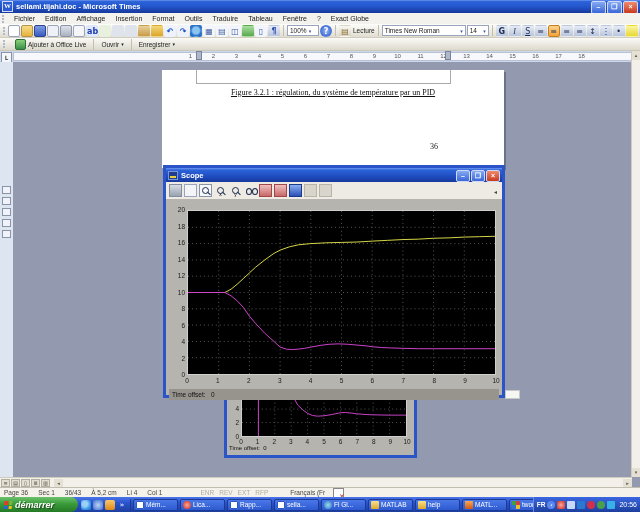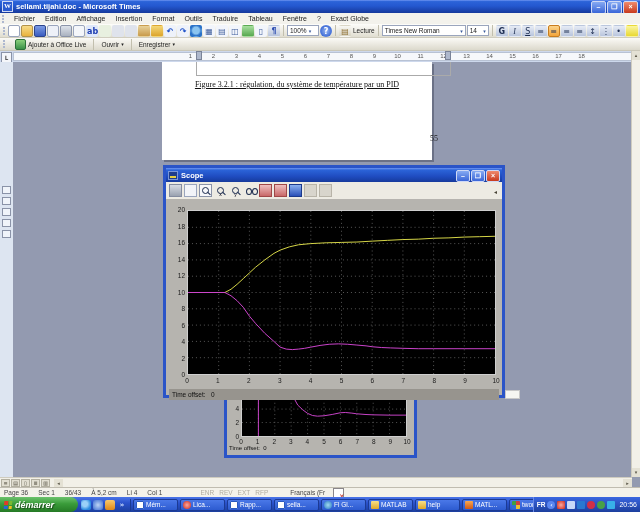--- a/index.html
+++ b/index.html
@@ -69,21 +69,21 @@
   .indent-marker{position:absolute;top:0;width:6px;height:9px;background:#aeb8cc;border:1px solid #7a8398;box-sizing:border-box;}
   
   .left-strip{left:0;top:62px;width:13px;height:415px;background:#dde5f1;}
   .margin-marker{position:absolute;left:2px;width:9px;height:8px;background:#f0f4fa;border:1px solid #8a93a8;box-sizing:border-box;}
   .vscroll{right:0;top:51px;width:8px;height:426px;background:#f2f0e8;border-left:1px solid #cfccc0;}
   .scrollarrow{position:absolute;left:0;width:8px;height:9px;font-size:5px;line-height:9px;text-align:center;color:#5a5648;background:#e4e1d4;}
   .hscroll{left:0;top:477px;width:632px;height:10px;background:#f2f0e8;border-top:1px solid #cfccc0;display:flex;align-items:center;}
   .viewbtn{width:9px;height:8px;margin-left:1px;background:#e2dfd2;border:1px solid #b2afa0;font:5px/7px "DejaVu Sans",sans-serif;
     text-align:center;color:#4a4638;box-sizing:border-box;}
   
-  .page{left:162px;top:62px;width:270px;height:98px;background:#fff;box-shadow:2px 2px 0 #6b7186;}
+  .page{left:162px;top:70px;width:342px;height:98px;background:#fff;box-shadow:2px 2px 0 #6b7186;}
   .figure-box{position:absolute;left:34px;top:0;width:253px;height:13px;border-left:1px solid #aaa;border-right:1px solid #aaa;border-bottom:1px solid #aaa;}
   .caption{position:absolute;left:0;top:18px;width:100%;text-align:center;font:8px "Liberation Serif",serif;
     text-decoration:underline;color:#111;}
   .pagenum{position:absolute;left:268px;top:72px;font:8px "Liberation Serif",serif;color:#222;}
   
   .scope1{left:163px;top:165px;width:342px;height:233px;border:3px solid #2a54c8;box-sizing:border-box;background:#b6b4af;}
   .s1-title{position:absolute;left:0;top:0;right:0;height:14px;
     background:linear-gradient(180deg,#6f96f2 0%,#2b63d8 15%,#1f4cc0 60%,#163a9c 100%);
     display:flex;align-items:center;color:#fff;font-size:7.5px;font-weight:bold;padding-left:2px;}
   .scope-win-icon{position:relative;width:10px;height:9px;background:#1f3d8c;border:1px solid #7a96d8;margin-right:3px;box-sizing:border-box;}
@@ -308,21 +308,21 @@
     <span class="margin-marker" style="top:124px"></span>
     <span class="margin-marker" style="top:135px"></span>
     <span class="margin-marker" style="top:146px"></span>
     <span class="margin-marker" style="top:157px"></span>
     <span class="margin-marker" style="top:168px"></span>
   </div>
 
   <div class="abs page">
     <span class="figure-box"></span>
     <span class="caption">Figure 3.2.1 : régulation, du système de température par un PID</span>
-    <span class="pagenum">55</span>
+    <span class="pagenum">36</span>
   </div>
 
   <div class="abs vscroll">
     <span class="scrollarrow" style="top:0">▴</span>
     <span class="scrollarrow" style="bottom:0;top:auto">▾</span>
   </div>
   <div class="abs hscroll">
     <span style="display:flex">
         <span class="viewbtn ic-normal-view-button">≡</span>
         <span class="viewbtn ic-web-view-button">▤</span>

